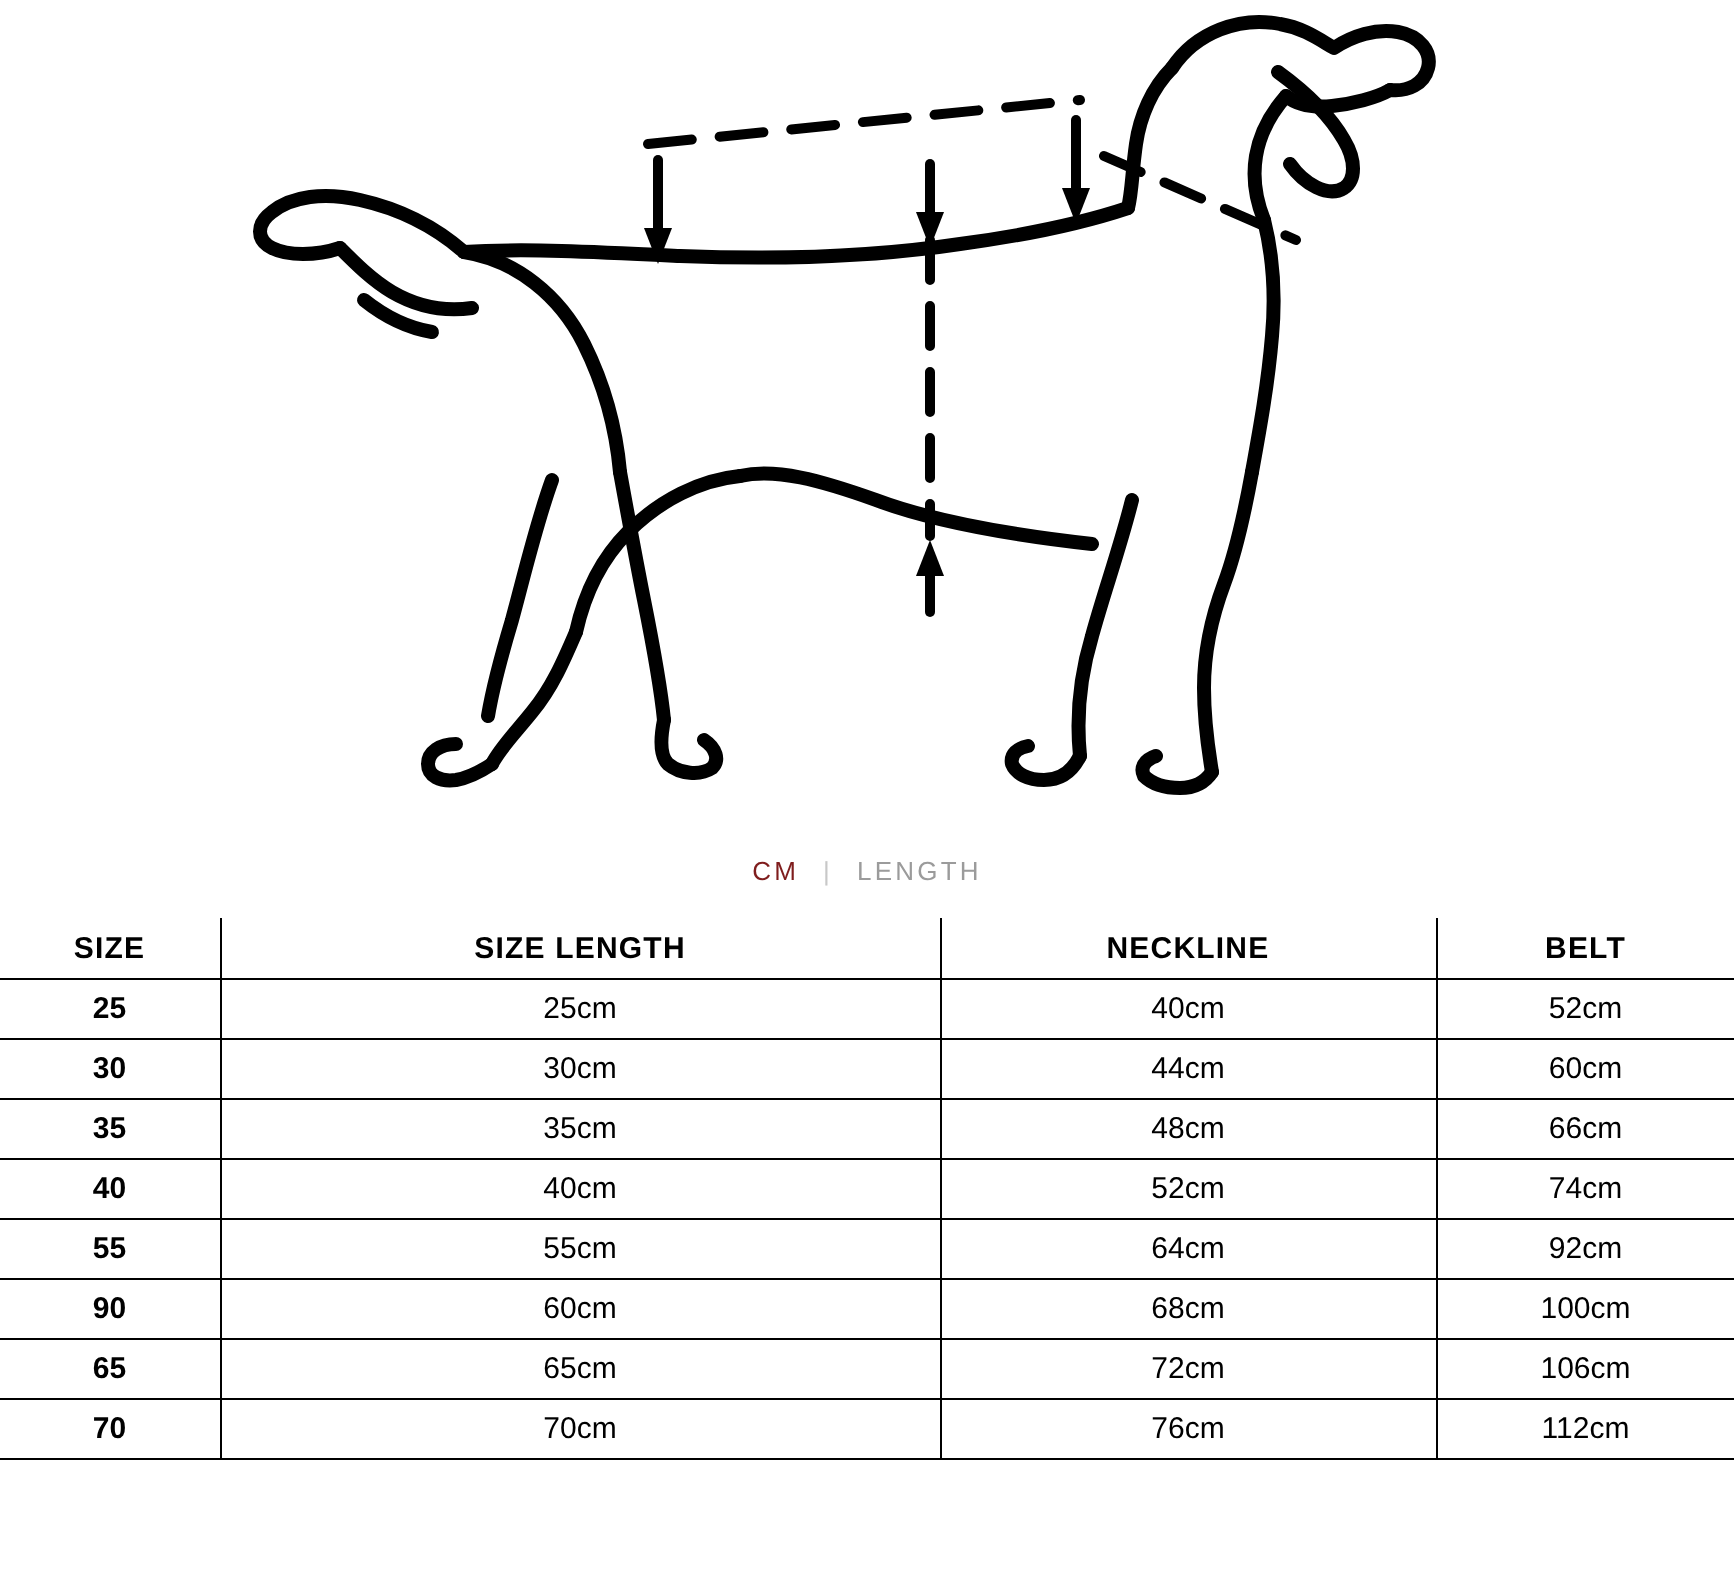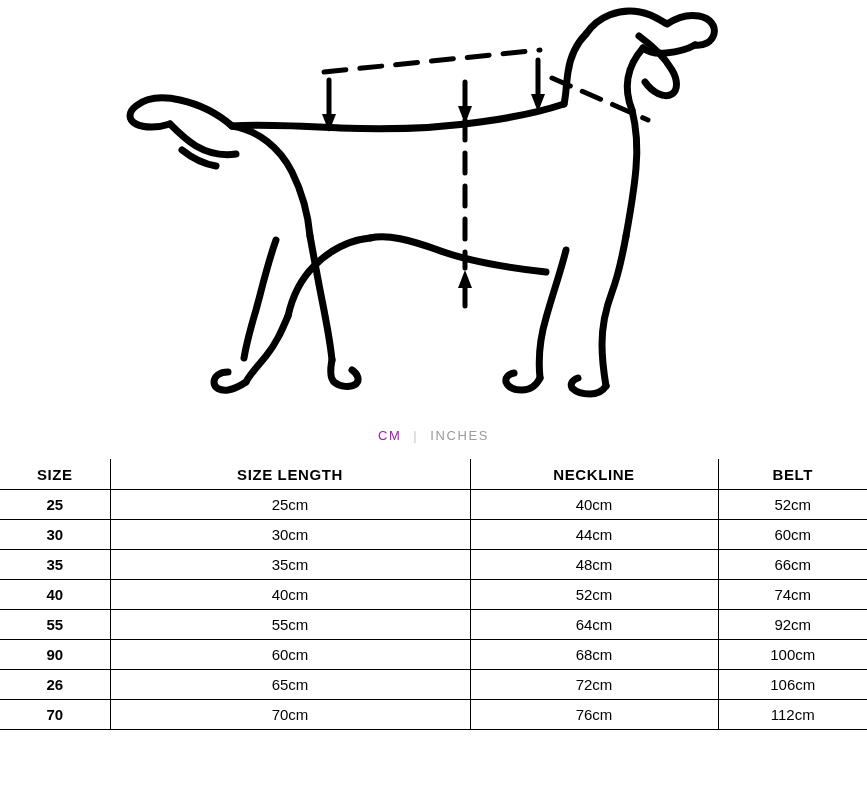--- a/index.html
+++ b/index.html
@@ -39,21 +39,21 @@
     letter-spacing: 1.6px;
     color: #9b9b9b;
     font-family: "Liberation Sans", sans-serif;
   }
   .unit-toggle .unit {
     display: inline-block;
     padding: 0 6px;
     cursor: pointer;
   }
   .unit-toggle .unit.active {
-    color: #a21caf;
+    color: #7f1d1d;
   }
   .unit-toggle .sep {
     display: inline-block;
     padding: 0 6px;
     color: #c8c8c8;
   }
   table.size-table {
     position: absolute;
     top: 459px;
     left: 0;
@@ -161,21 +161,21 @@
         <path d="M538 60 L538 104" fill="none"></path>
         <path d="M538 112 L531 94 L545 94 Z" stroke="none"></path>
 
         <path d="M465 306 L465 278" fill="none"></path>
         <path d="M465 270 L458 288 L472 288 Z" stroke="none"></path>
       </g>
     </svg>
   </div>
 
   <div class="unit-toggle">
-    <span class="unit active">CM</span><span class="sep">|</span><span class="unit">INCHES</span>
+    <span class="unit active">CM</span><span class="sep">|</span><span class="unit">LENGTH</span>
   </div>
 
   <table class="size-table">
     <colgroup>
       <col class="c-size">
       <col class="c-back">
       <col class="c-neck">
       <col class="c-belt">
     </colgroup>
     <thead>
@@ -217,21 +217,21 @@
         <td>64cm</td>
         <td>92cm</td>
       </tr>
       <tr>
         <td class="size-cell">90</td>
         <td>60cm</td>
         <td>68cm</td>
         <td>100cm</td>
       </tr>
       <tr>
-        <td class="size-cell">26</td>
+        <td class="size-cell">65</td>
         <td>65cm</td>
         <td>72cm</td>
         <td>106cm</td>
       </tr>
       <tr>
         <td class="size-cell">70</td>
         <td>70cm</td>
         <td>76cm</td>
         <td>112cm</td>
       </tr>

